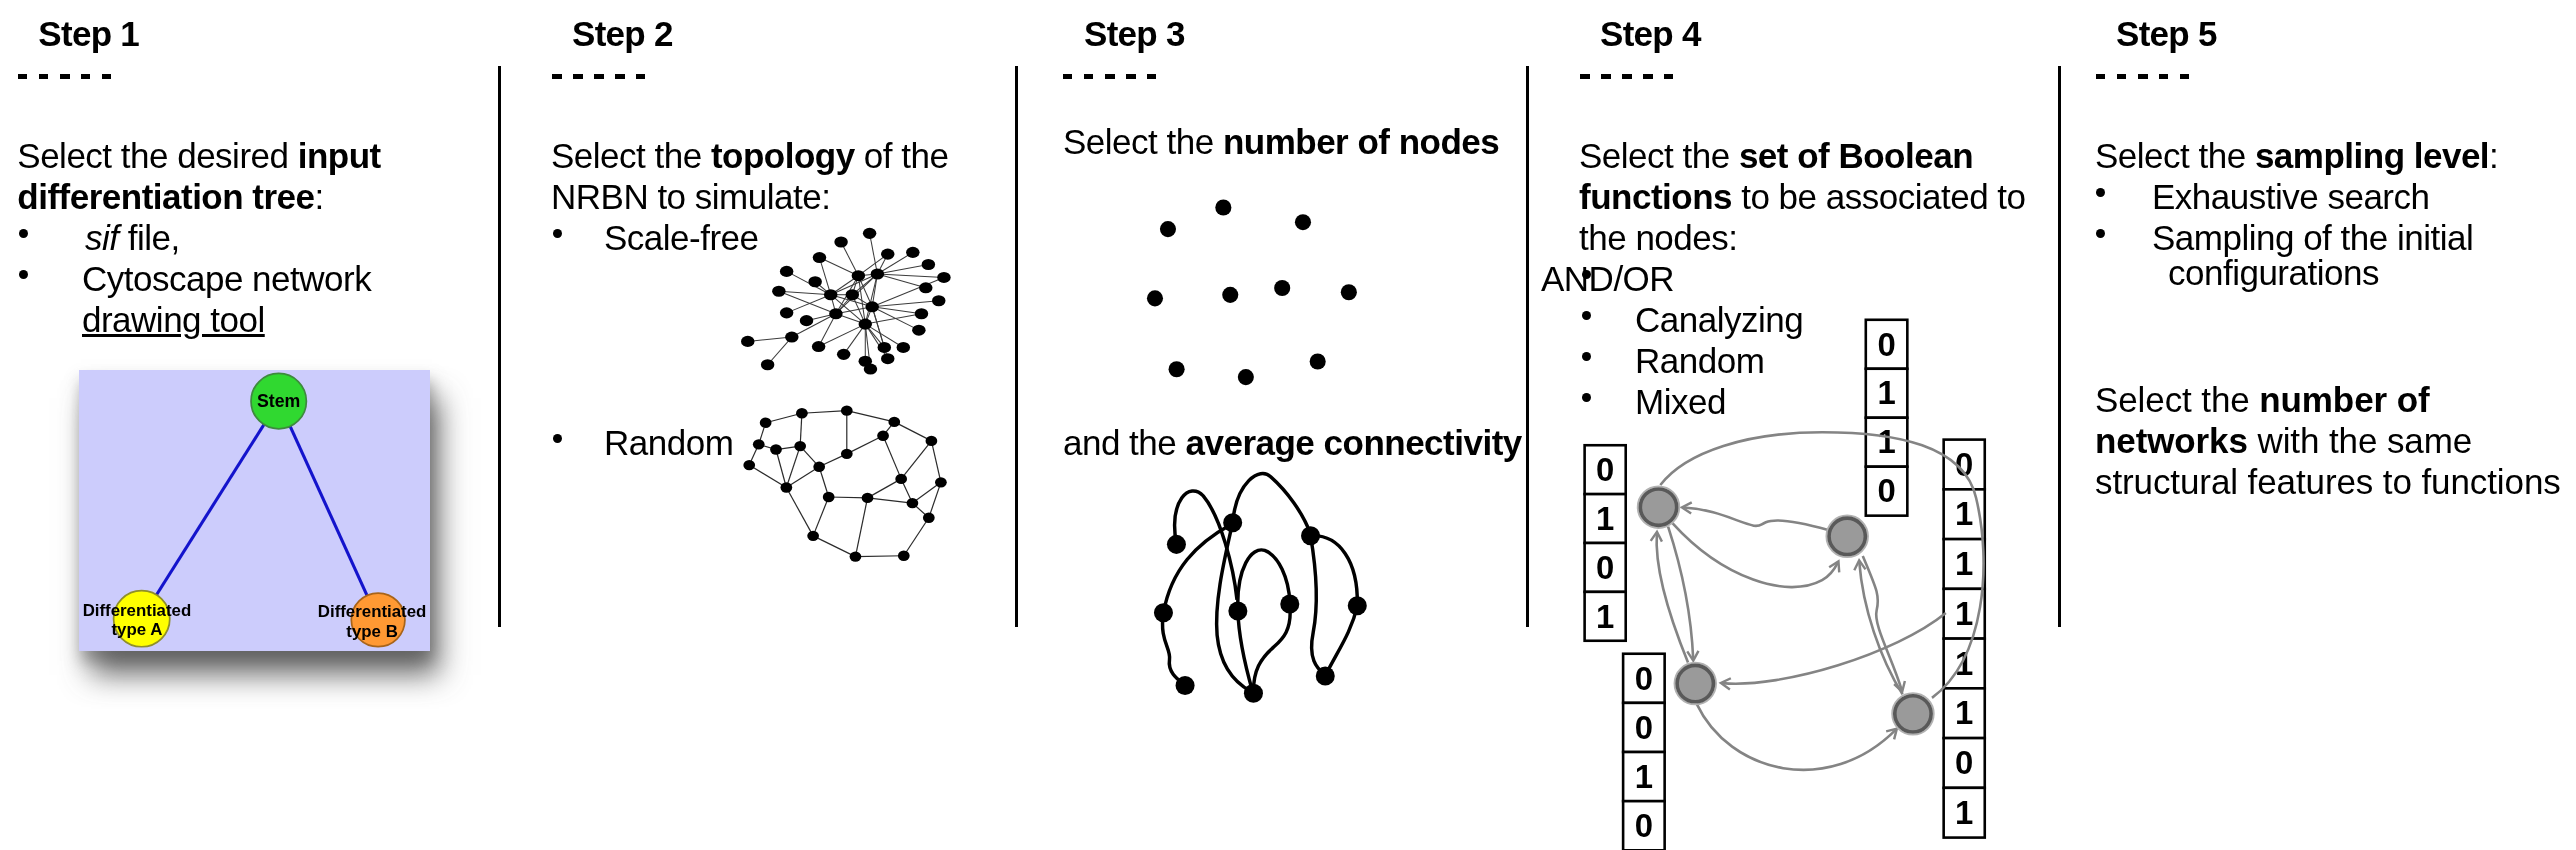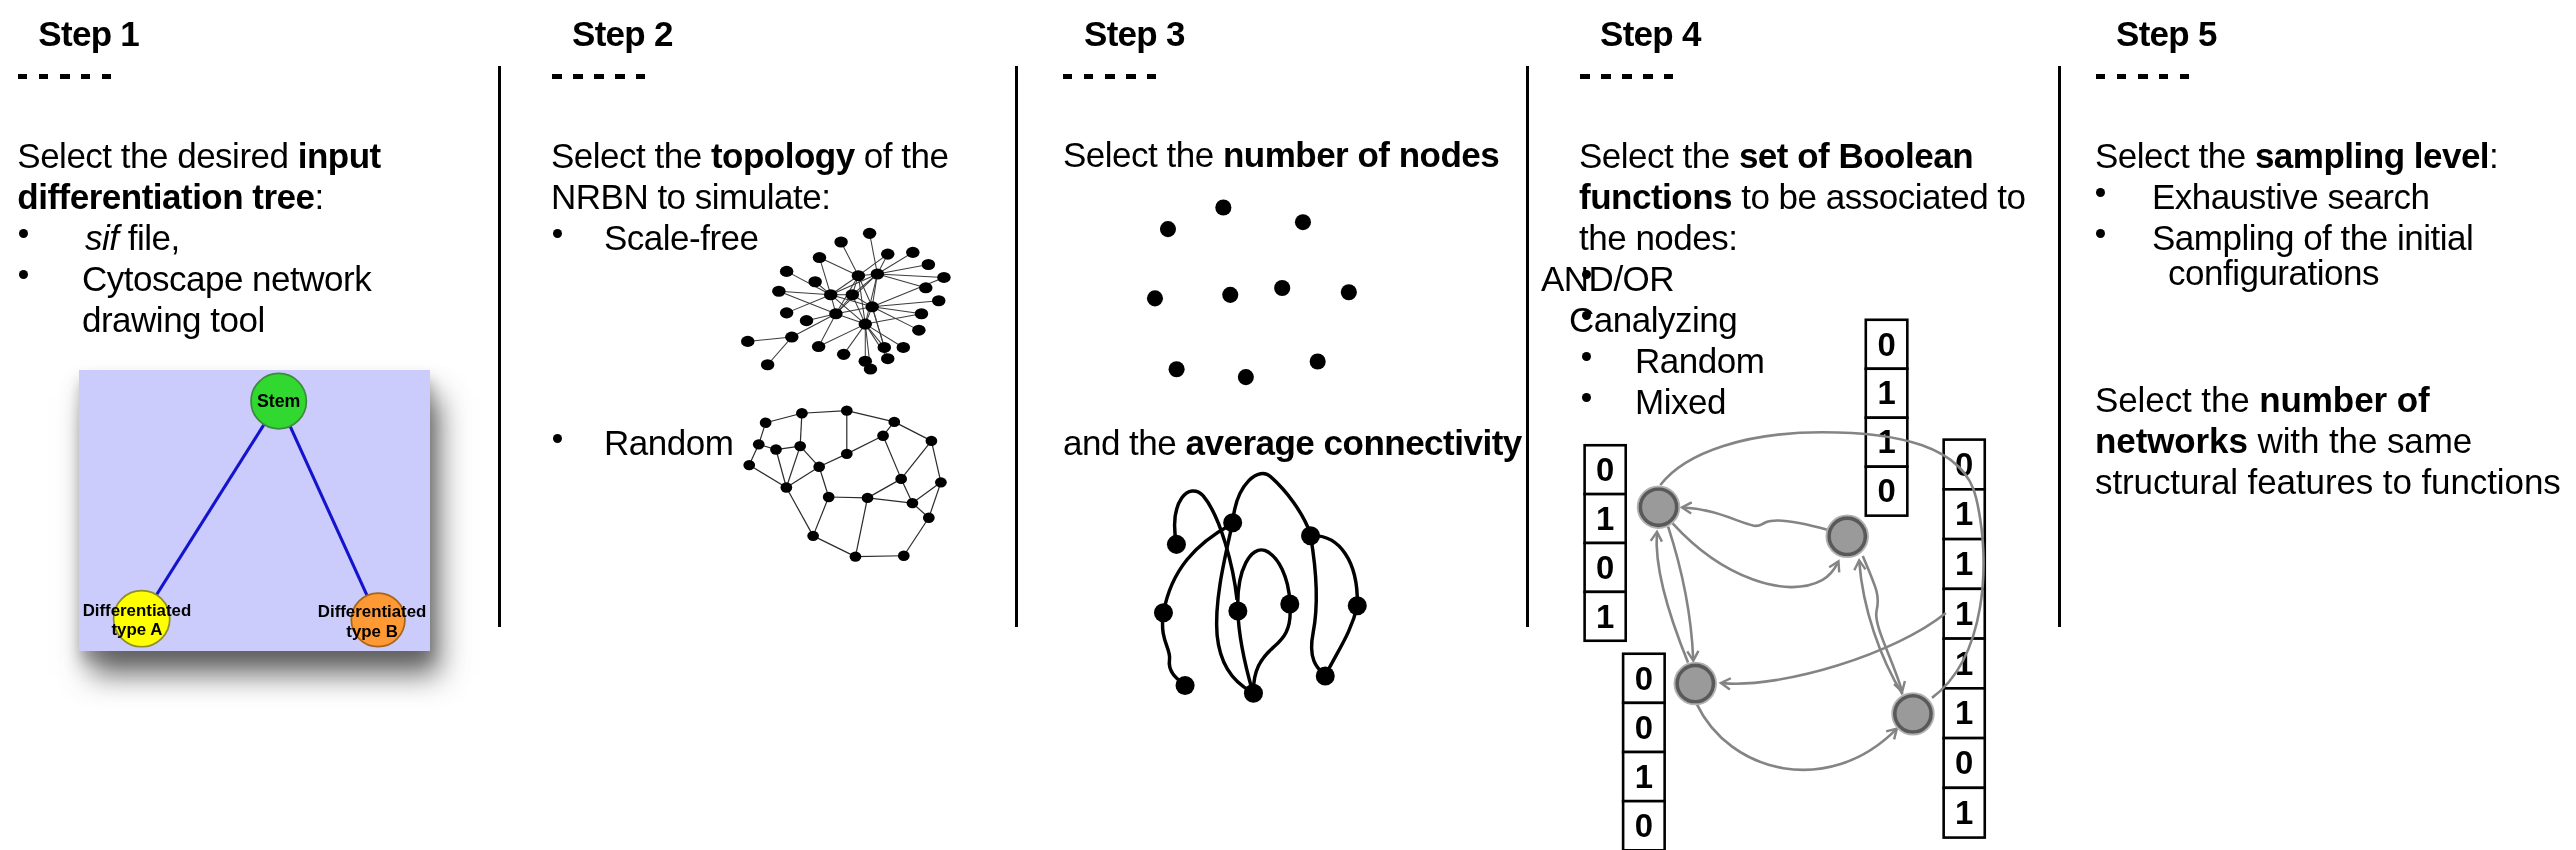--- a/index.html
+++ b/index.html
@@ -18,21 +18,21 @@
 <div class="vline" style="left:1526px;"></div>
 <div class="vline" style="left:2058px;"></div>
 <div class="t ttl" style="left:17.3px;top:13.3px;">Step 1</div>
 <div class="dash" style="left:18px;top:74px;"></div>
 <div class="t" style="left:17.3px;top:135px;">Select the desired <b>input</b></div>
 <div class="t" style="left:17.3px;top:176px;"><b>differentiation tree</b>:</div>
 <div class="bul" style="left:19px;top:229px;"></div>
 <div class="t" style="left:85px;top:217px;"><i>sif</i> file,</div>
 <div class="bul" style="left:19px;top:270px;"></div>
 <div class="t" style="left:82px;top:258px;">Cytoscape network</div>
-<div class="t" style="left:82px;top:299px;">drawing tool</div>
+<div class="t" style="left:82px;top:299px;text-decoration:underline;">drawing tool</div>
 
 <div style="position:absolute;left:79px;top:370px;width:351px;height:281px;background:#ccccfc;
  box-shadow:10.4px 26px 28px -1.7px rgba(75,75,75,0.8), 1.7px 10.4px 14px rgba(110,110,110,0.5);"></div>
 <svg style="left:79px;top:370px;" width="351" height="281" viewBox="0 0 406 325">
  <line x1="231" y1="36" x2="72" y2="288" stroke="#1414cc" stroke-width="3.6"></line>
  <line x1="231" y1="36" x2="346" y2="289" stroke="#1414cc" stroke-width="3.6"></line>
  <circle cx="231" cy="36" r="32" fill="#30d830" stroke="#3e8a3e" stroke-width="2"></circle>
  <circle cx="72.5" cy="287.6" r="32.5" fill="#ffff00" stroke="#8f8f2a" stroke-width="2"></circle>
  <circle cx="346" cy="289" r="31" fill="#ff9933" stroke="#a86419" stroke-width="2"></circle>
  <text x="231" y="43" font-size="20.5" font-weight="bold" text-anchor="middle" fill="#000">Stem</text>
@@ -193,21 +193,21 @@
     <ellipse cx="1042" cy="554" rx="6.8" ry="6" fill="#000"></ellipse>
     <ellipse cx="1055" cy="582" rx="6.8" ry="6" fill="#000"></ellipse>
     <ellipse cx="1088" cy="558" rx="6.8" ry="6" fill="#000"></ellipse>
     <ellipse cx="1074" cy="599" rx="6.8" ry="6" fill="#000"></ellipse>
     <ellipse cx="940" cy="620" rx="6.8" ry="6" fill="#000"></ellipse>
     <ellipse cx="989" cy="644" rx="6.8" ry="6" fill="#000"></ellipse>
     <ellipse cx="1045" cy="643" rx="6.8" ry="6" fill="#000"></ellipse>
   </svg>
 <div class="t ttl" style="left:1063px;top:13.3px;">Step 3</div>
 <div class="dash" style="left:1063px;top:74px;"></div>
-<div class="t" style="left:1063px;top:134px;">Select the <b>number of nodes</b></div>
+<div class="t" style="left:1063px;top:121px;">Select the <b>number of nodes</b></div>
 <div class="t" style="left:1063px;top:422px;">and the <b>average connectivity</b></div>
 <svg style="left:1142px;top:190px;" width="225" height="208" viewBox="1320 220 260 240">
     <circle cx="1414" cy="240" r="9.3" fill="#000"></circle>
     <circle cx="1350" cy="265" r="9.3" fill="#000"></circle>
     <circle cx="1506" cy="257" r="9.3" fill="#000"></circle>
     <circle cx="1335" cy="345" r="9.3" fill="#000"></circle>
     <circle cx="1422" cy="341" r="9.3" fill="#000"></circle>
     <circle cx="1482" cy="333" r="9.3" fill="#000"></circle>
     <circle cx="1559" cy="338" r="9.3" fill="#000"></circle>
     <circle cx="1360" cy="427" r="9.3" fill="#000"></circle>
@@ -238,21 +238,21 @@
     <circle cx="1531" cy="781" r="11" fill="#000"></circle>
   </svg>
 <div class="t ttl" style="left:1579px;top:13.3px;">Step 4</div>
 <div class="dash" style="left:1580px;top:74px;"></div>
 <div class="t" style="left:1579px;top:135px;">Select the <b>set of Boolean</b></div>
 <div class="t" style="left:1579px;top:176px;"><b>functions</b> to be associated to</div>
 <div class="t" style="left:1579px;top:217px;">the nodes:</div>
 <div class="bul" style="left:1582px;top:270px;"></div>
 <div class="t" style="left:1541px;top:258px;">AND/OR</div>
 <div class="bul" style="left:1582px;top:311px;"></div>
-<div class="t" style="left:1569px;top:299px;">Canalyzing</div>
+<div class="t" style="left:1635px;top:299px;">Canalyzing</div>
 <div class="bul" style="left:1582px;top:352px;"></div>
 <div class="t" style="left:1635px;top:340px;">Random</div>
 <div class="bul" style="left:1582px;top:393px;"></div>
 <div class="t" style="left:1635px;top:381px;">Mixed</div>
 <svg style="left:1571px;top:312px;" width="433" height="539" viewBox="1815 360 500 623">
     <defs>
       <marker id="ah" markerUnits="userSpaceOnUse" viewBox="-16 -11 22 22" refX="-2" refY="0" markerWidth="22" markerHeight="22" orient="auto">
         <path d="M-11,-6.5 L0,0 L-11,6.5" fill="none" stroke="#848484" stroke-width="2.8"></path>
       </marker>
     </defs>

